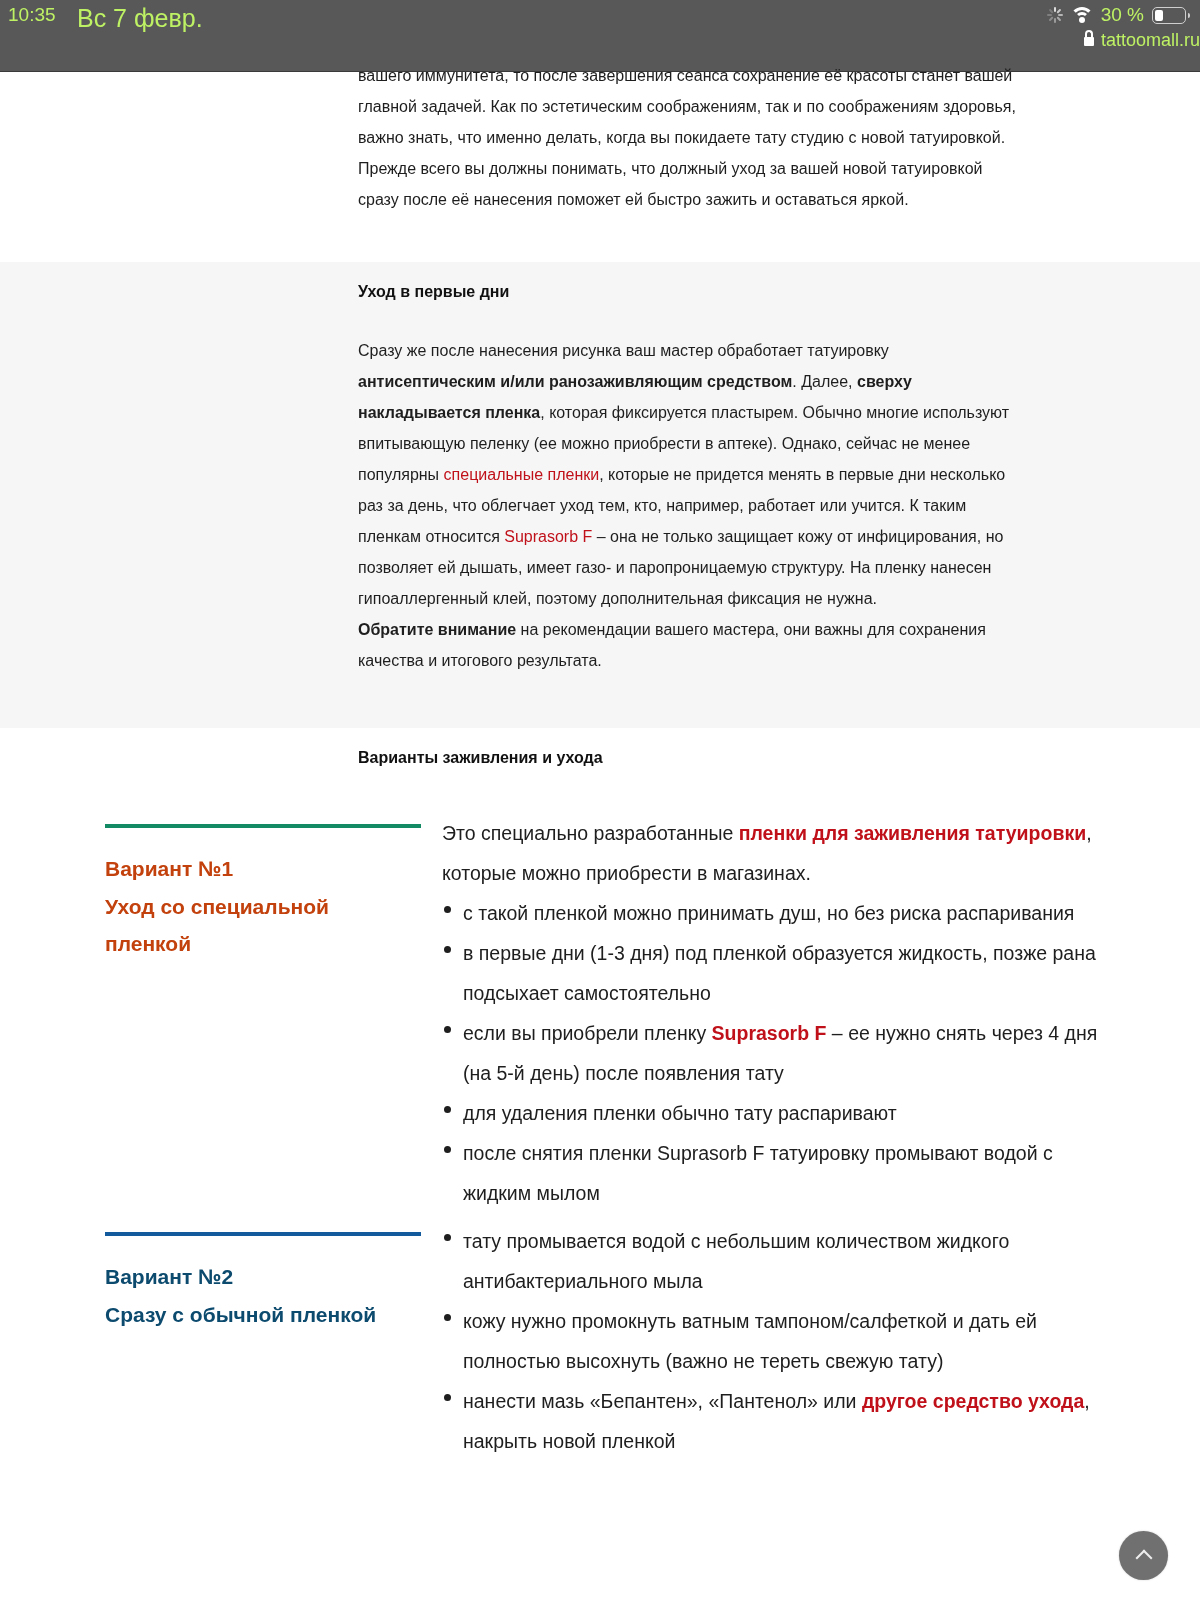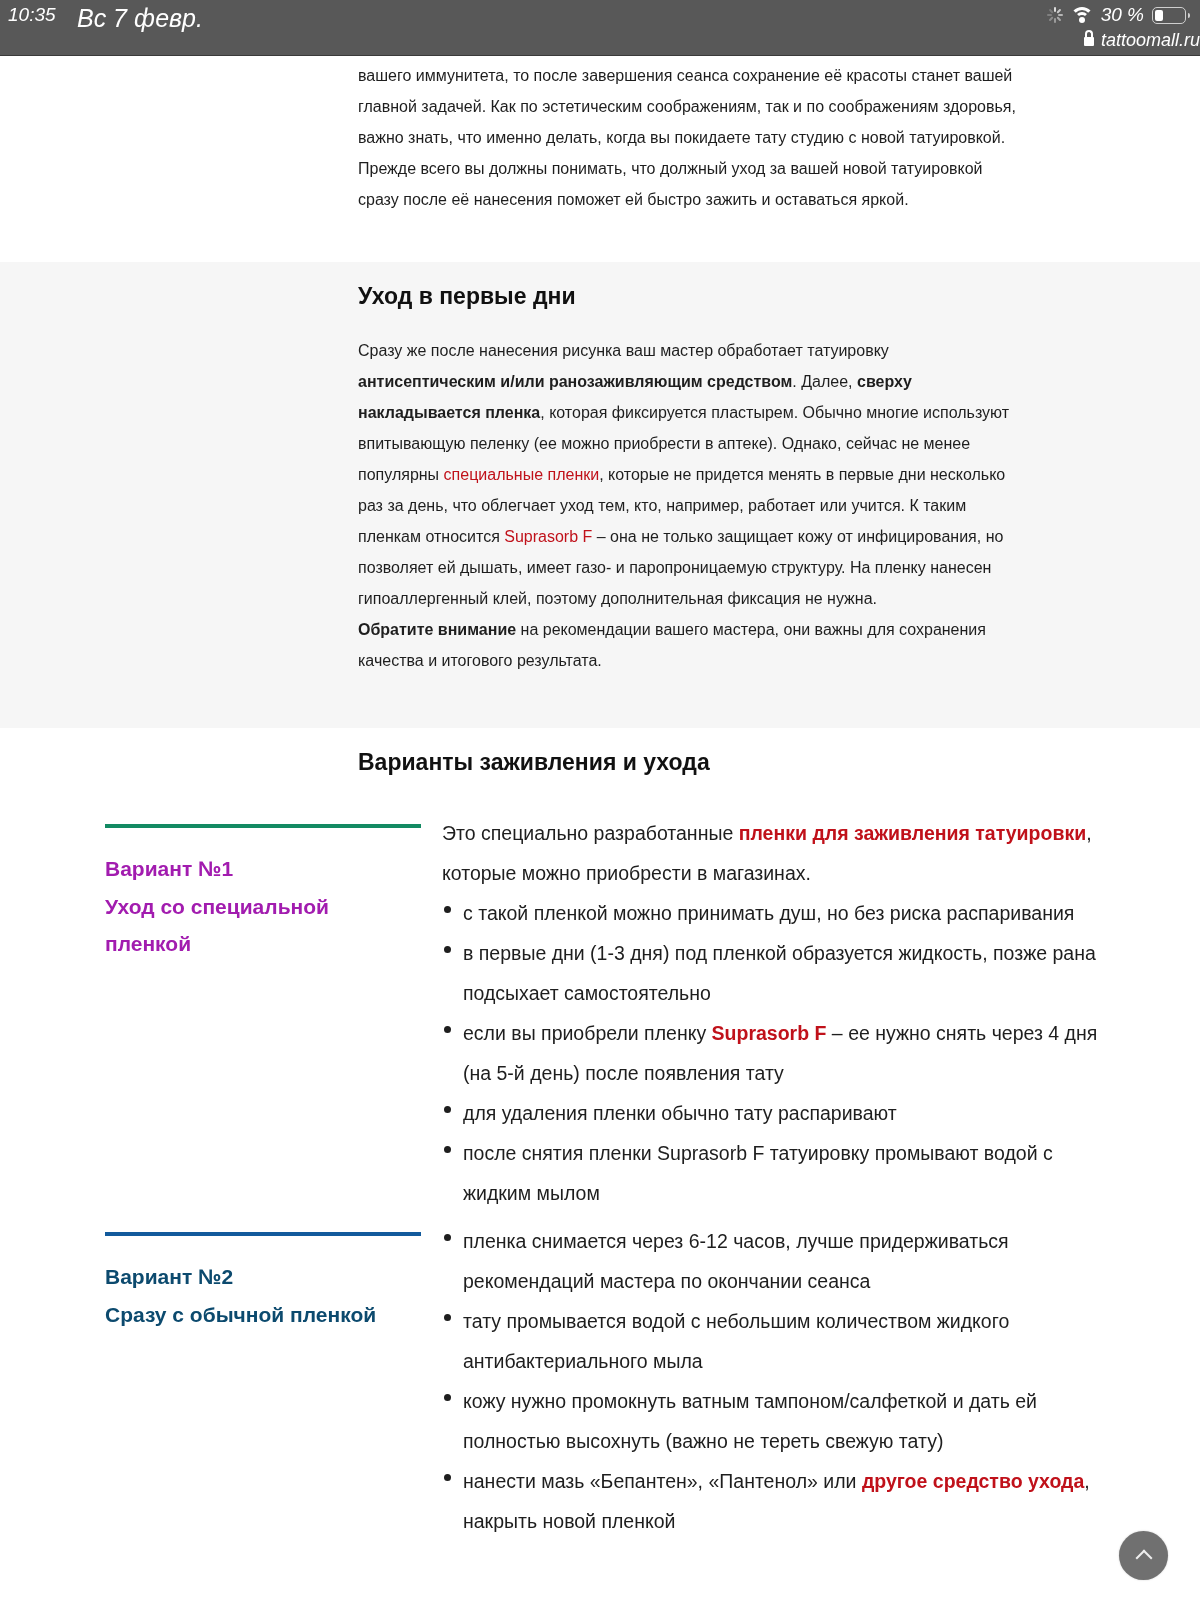--- a/index.html
+++ b/index.html
@@ -1,20 +1,20 @@
 <!DOCTYPE html>
 <html><head>
 <meta charset="utf-8">
 <style>
   * { box-sizing: border-box; margin: 0; padding: 0; }
   html, body { width: 1200px; height: 1600px; overflow: hidden; background: #ffffff; }
   body { font-family: "Liberation Sans", sans-serif; color: #1a1a1a; position: relative; }
 
   
-  .topbar { position: absolute; left: 0; top: 0; width: 1200px; height: 56px; background: #585858; color: #ffffff; border-bottom: 1px solid #3a3a3a; font-style: italic; }
+  .topbar { position: absolute; left: 0; top: 0; width: 1200px; height: 72px; background: #585858; color: #bef264; border-bottom: 1px solid #3a3a3a; }
   .topbar .time { position: absolute; left: 8px; top: 4px; font-size: 19px; }
   .topbar .date { position: absolute; left: 77px; top: 4px; font-size: 25px; }
   .topbar .url { position: absolute; left: 0; width: 1200px; top: 30px; text-align: right; font-size: 18px; }
   .topbar .url .lock { display: inline-block; width: 10px; height: 9px; background: #fff; border-radius: 1px; position: relative; margin-right: 7px; vertical-align: 0px; }
   .topbar .url .lock::before { content: ""; position: absolute; left: 1px; top: -7px; width: 8px; height: 9px; border: 2px solid #fff; border-bottom: none; border-radius: 5px 5px 0 0; box-sizing: border-box; }
   .topbar .right { position: absolute; right: 14px; top: 4px; display: flex; align-items: center; gap: 8px; font-size: 19px; }
   .spinner { width: 16px; height: 16px; position: relative; }
   .spinner span { position: absolute; left: 7px; top: 0; width: 2px; height: 5px; background: #ddd; transform-origin: 1px 8px; border-radius: 1px; }
   .wifi { width: 22px; height: 16px; position: relative; overflow: hidden; }
   .wifi i { position: absolute; left: 50%; border: 3px solid #fff; border-color: #fff transparent transparent transparent; border-radius: 50%; transform: translateX(-50%); }
@@ -25,28 +25,28 @@
   .battery .fill { width: 30%; height: 100%; background: #fff; border-radius: 2px; }
   .battery::after { content: ""; position: absolute; right: -5px; top: 5px; width: 2px; height: 5px; background: #cfcfcf; border-radius: 0 2px 2px 0; }
 
   
   .col { position: absolute; left: 358px; width: 660px; font-size: 16px; line-height: 31px; color: #1e1e1e; }
   .red { color: #c0111a; }
   b { font-weight: bold; }
 
   .intro { top: 60px; }
   .gray-section { position: absolute; left: 0; top: 262px; width: 1200px; height: 466px; background: #f6f6f6; }
-  .h2 { position: absolute; left: 358px; font-size: 23px; font-weight: bold; color: #111; }
+  .h2 { position: absolute; left: 358px; font-size: 16px; font-weight: bold; color: #111; }
   .h2.first { top: 283px; }
   .first-days-text { top: 335px; }
   .h2.variants { top: 749px; }
 
   .variant-rule { position: absolute; left: 105px; width: 316px; height: 4px; }
   .variant-title { position: absolute; left: 105px; font-size: 21px; font-weight: bold; line-height: 37.5px; }
-  .v-green { color: #a21caf; }
+  .v-green { color: #c2410c; }
   .v-blue { color: #0c4a6e; }
 
   .vtext { position: absolute; left: 442px; width: 660px; font-size: 19.5px; line-height: 40px; color: #1e1e1e; }
   .vtext ul { list-style: none; }
   .vtext li { position: relative; padding-left: 21px; }
   .vtext li::before { content: ""; position: absolute; left: 2px; top: 13px; width: 7px; height: 7px; border-radius: 50%; background: #1e1e1e; }
 
   .scroll-top { position: absolute; left: 1119px; top: 1531px; width: 49px; height: 49px; border-radius: 50%; background: #707070; box-shadow: 0 0 2px rgba(0,0,0,.2); }
   .scroll-top::after { content: ""; position: absolute; left: 19px; top: 21px; width: 10px; height: 10px; border-left: 2px solid #eee; border-top: 2px solid #eee; transform: rotate(45deg); }
 </style>
@@ -109,20 +109,19 @@
   </ul>
 </div>
 
 <div class="variant-rule" style="top:1232px;background:#125a9c"></div>
 <div class="variant-title v-blue" style="top:1258px;width:316px">
   <div>Вариант №2</div>
   <div>Сразу с обычной пленкой</div>
 </div>
 <div class="vtext" style="top:1221px">
   <ul>
-    <li>пленка снимается через 6-12 часов, лучше придерживаться рекомендаций мастера по окончании сеанса</li>
     <li>тату промывается водой с небольшим количеством жидкого антибактериального мыла</li>
     <li>кожу нужно промокнуть ватным тампоном/салфеткой и дать ей полностью высохнуть (важно не тереть свежую тату)</li>
     <li><span>нанести мазь «Бепантен», «Пантенол» или </span><a class="red" style="font-weight:bold">другое средство ухода</a><span>, накрыть новой пленкой</span></li>
   </ul>
 </div>
 
 <div class="scroll-top"><span></span></div>
 
 </body></html>

